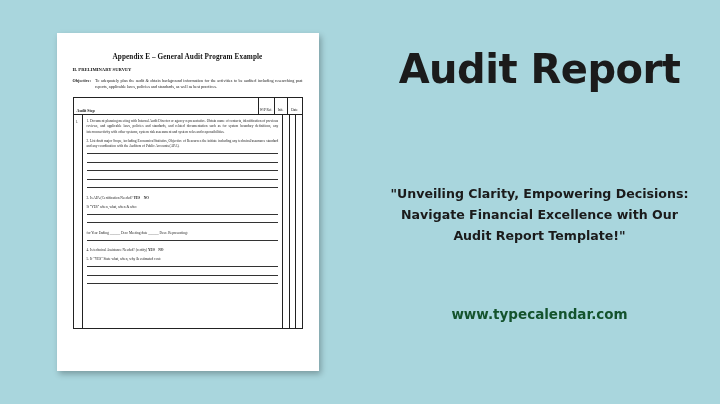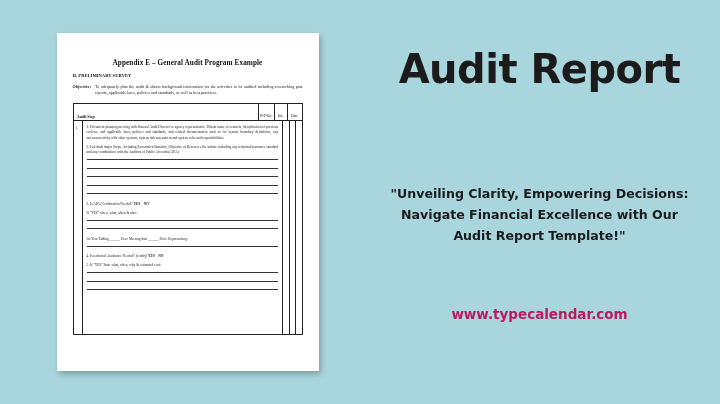--- a/index.html
+++ b/index.html
@@ -34,21 +34,21 @@
     position: relative;
     width: 262px;
     height: 338px;
     background: #ffffff;
     box-shadow: 2px 3px 6px rgba(0,0,0,0.28);
   }
   .doc-page {
     position: absolute;
     inset: 0;
     background: #ffffff;
-    padding: 14px 16px 10px 16px;
+    padding: 8px 16px 10px 16px;
     overflow: hidden;
   }
   .doc-title {
     text-align: center;
     font-family: "Liberation Serif", serif;
     font-weight: bold;
     font-size: 7.2px;
     letter-spacing: 0.1px;
     color: #111;
     margin-top: 12px;
@@ -160,21 +160,21 @@
     line-height: 1.65;
     color: #1b1b1b;
     text-align: center;
     max-width: 310px;
   }
   .website {
     margin-top: 60px;
     font-family: "DejaVu Sans", sans-serif;
     font-weight: bold;
     font-size: 13.5px;
-    color: #be185d;
+    color: #14532d;
     text-align: right;
   }
 </style>
 </head>
 <body>
 
 <div class="banner">
 
   <div class="left-pane">
     <div class="doc-shadow">

